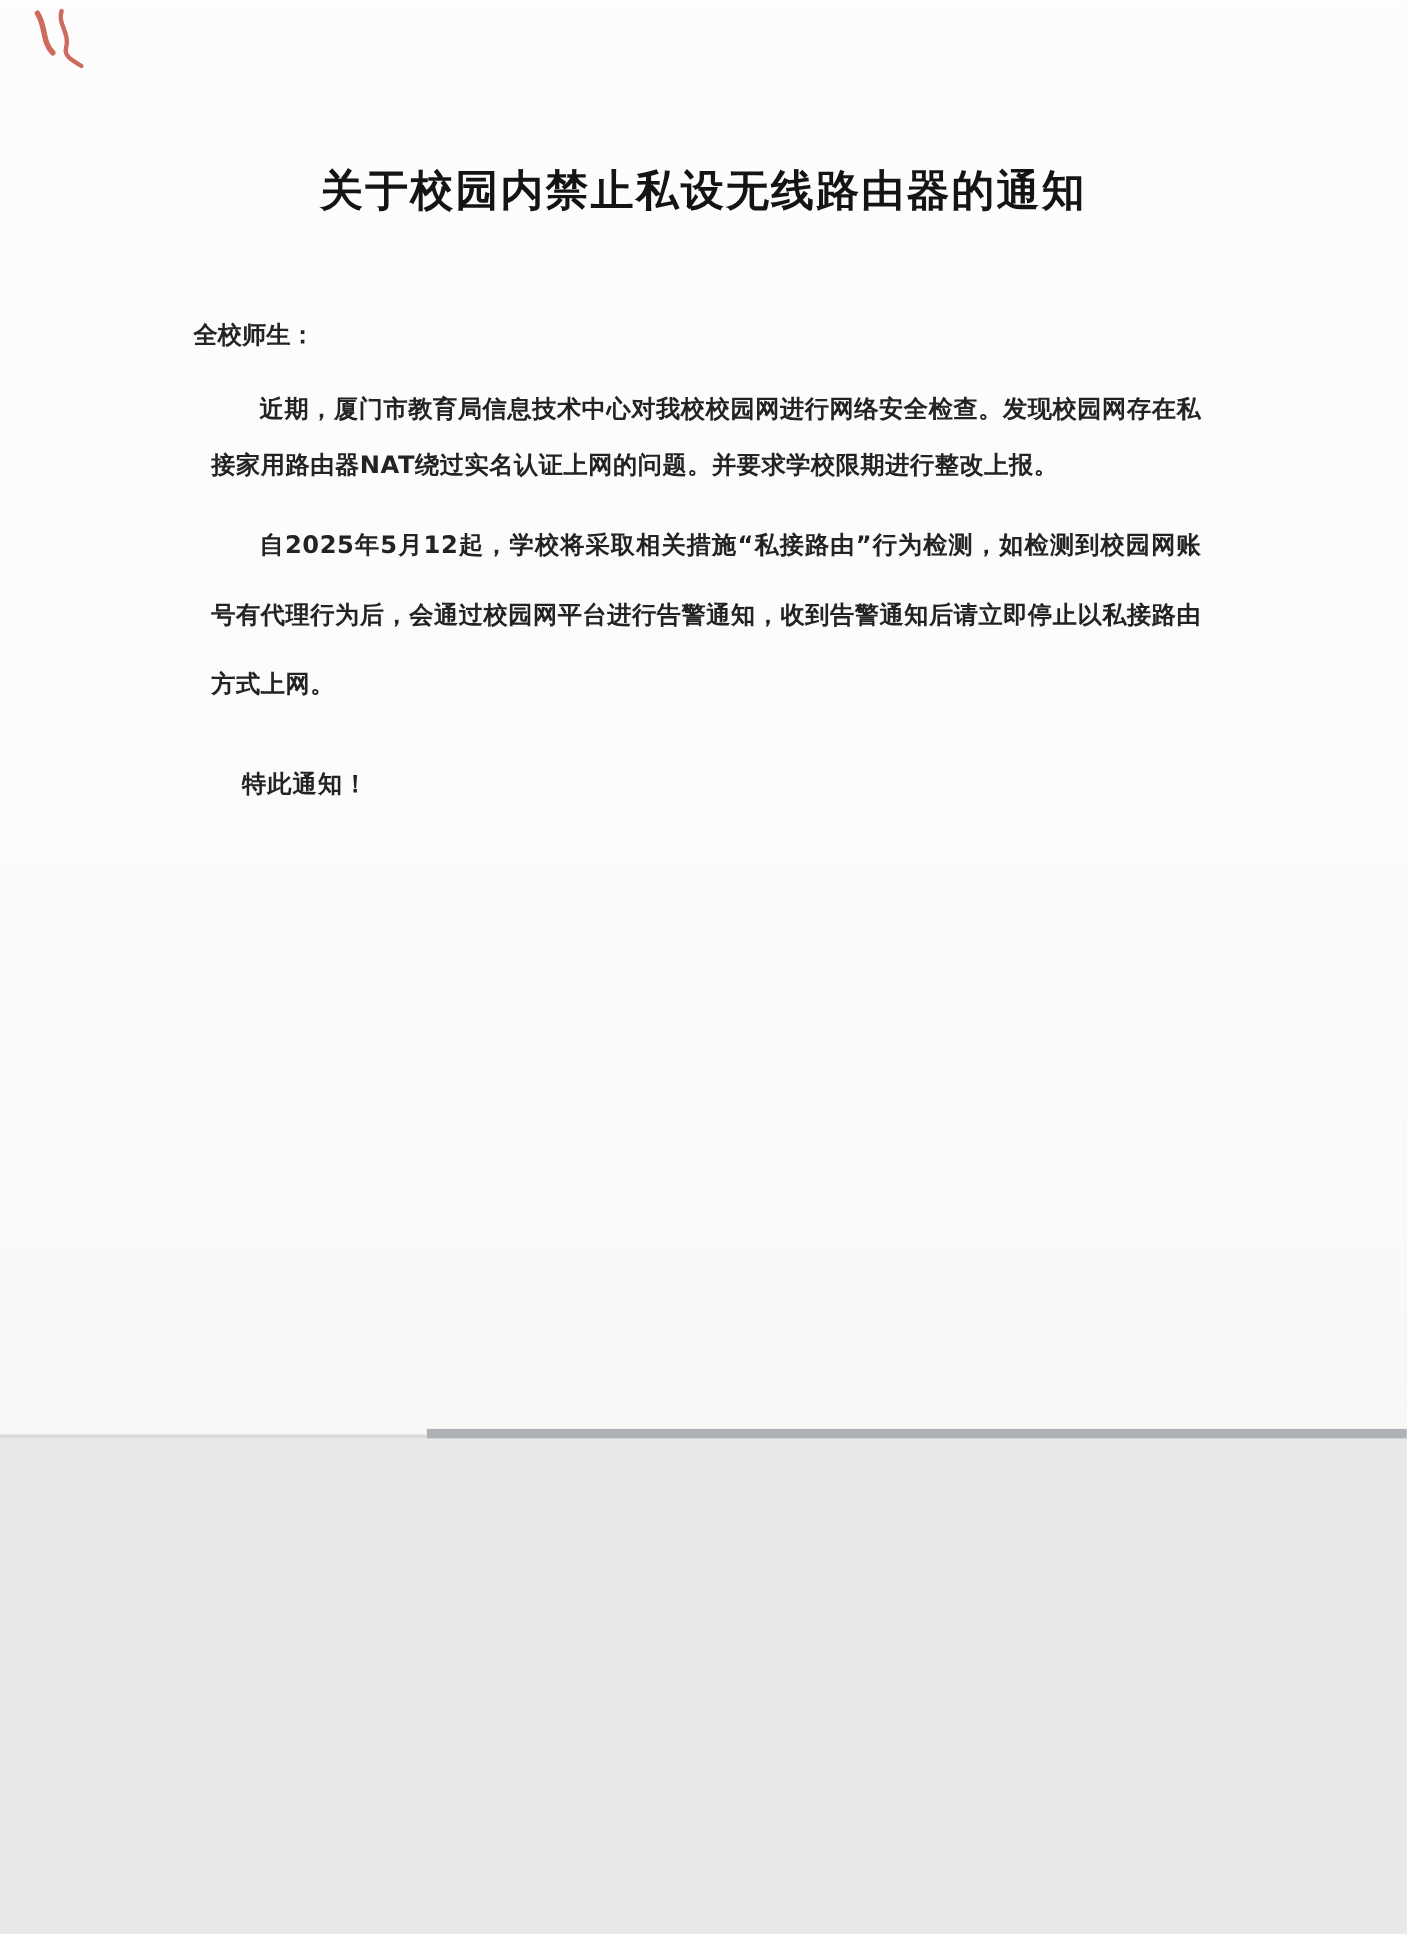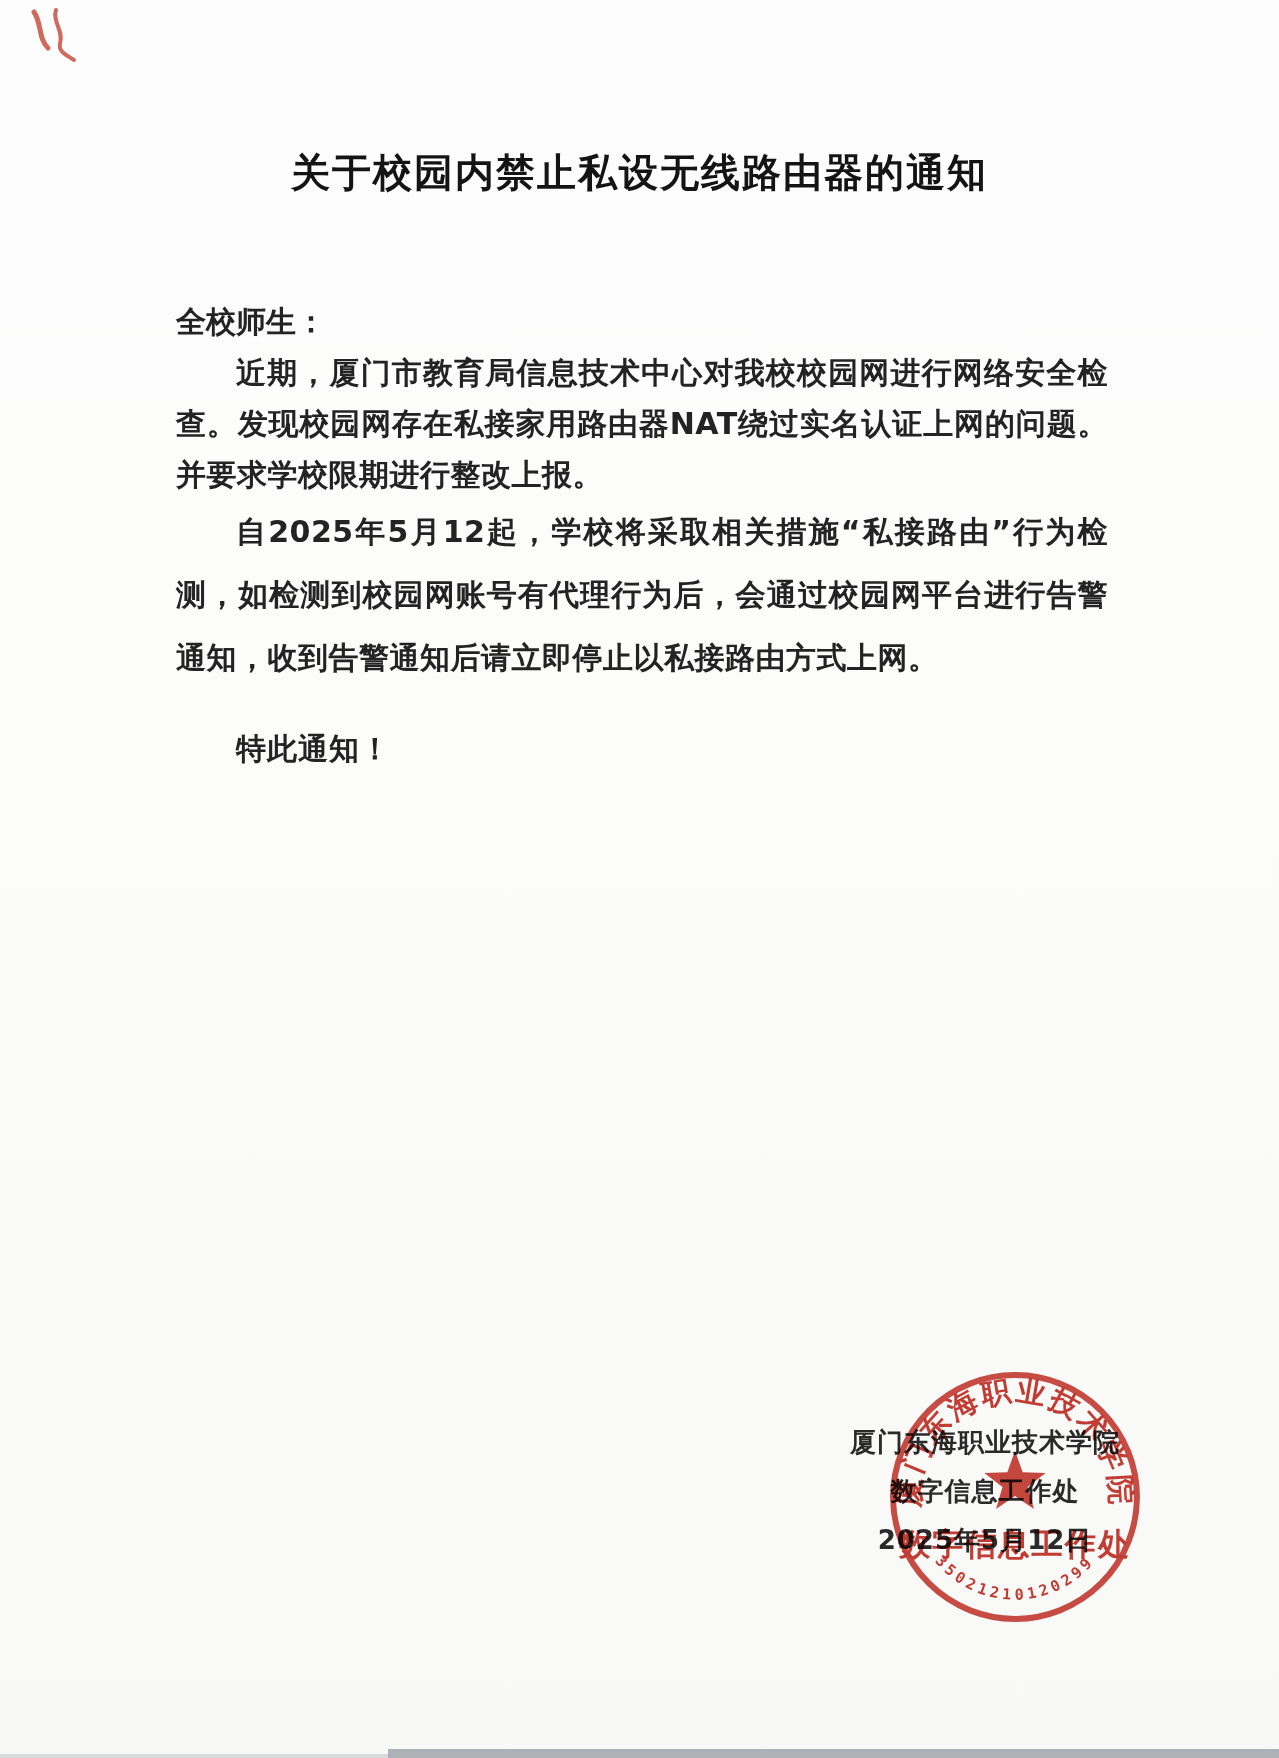--- a/index.html
+++ b/index.html
@@ -1,37 +1,37 @@
 <!DOCTYPE html>
 <html><head>
 <meta charset="utf-8">
 <style>
   html,body{margin:0;padding:0;background:#e8e8e8;}
   .doc{
     position:relative;
-    width:1279px;height:1758px;
+    width:1279px;height:1308px;
     margin:0 auto;
     background:linear-gradient(180deg,#fdfdfd 0%,#fbfbfa 60%,#f8f8f7 100%);
     font-family:"DejaVu Sans","Liberation Sans",sans-serif;
     color:#1e1e1e;
     overflow:hidden;
   }
   .title{
     position:absolute;top:146px;left:0;right:0;
     text-align:center;
     font-size:39px;font-weight:bold;letter-spacing:2px;
     color:#141414;
   }
   .body-text{
-    position:absolute;top:296px;left:176px;width:932px;
-    font-size:30px;font-weight:600;color:#232323;
+    position:absolute;top:280px;left:176px;width:932px;
+    font-size:22px;font-weight:600;color:#232323;
     text-align:justify;
   }
   .salutation{line-height:51px;margin:0;}
-  .para{margin:0;text-indent:2em;letter-spacing:0.5px;}
+  .para{margin:16px;text-indent:2em;letter-spacing:0.5px;}
   .lh-a{line-height:51px;}
   .lh-b{line-height:63px;}
   .lh-c{line-height:62px;}
   .closing{
     margin:34px 0 0 0;text-indent:2em;line-height:51px;
     font-weight:700;letter-spacing:1px;
   }
   .sig-line{
     position:absolute;left:685px;width:600px;
     text-align:center;font-size:26px;font-weight:600;color:#2a2a2a;

